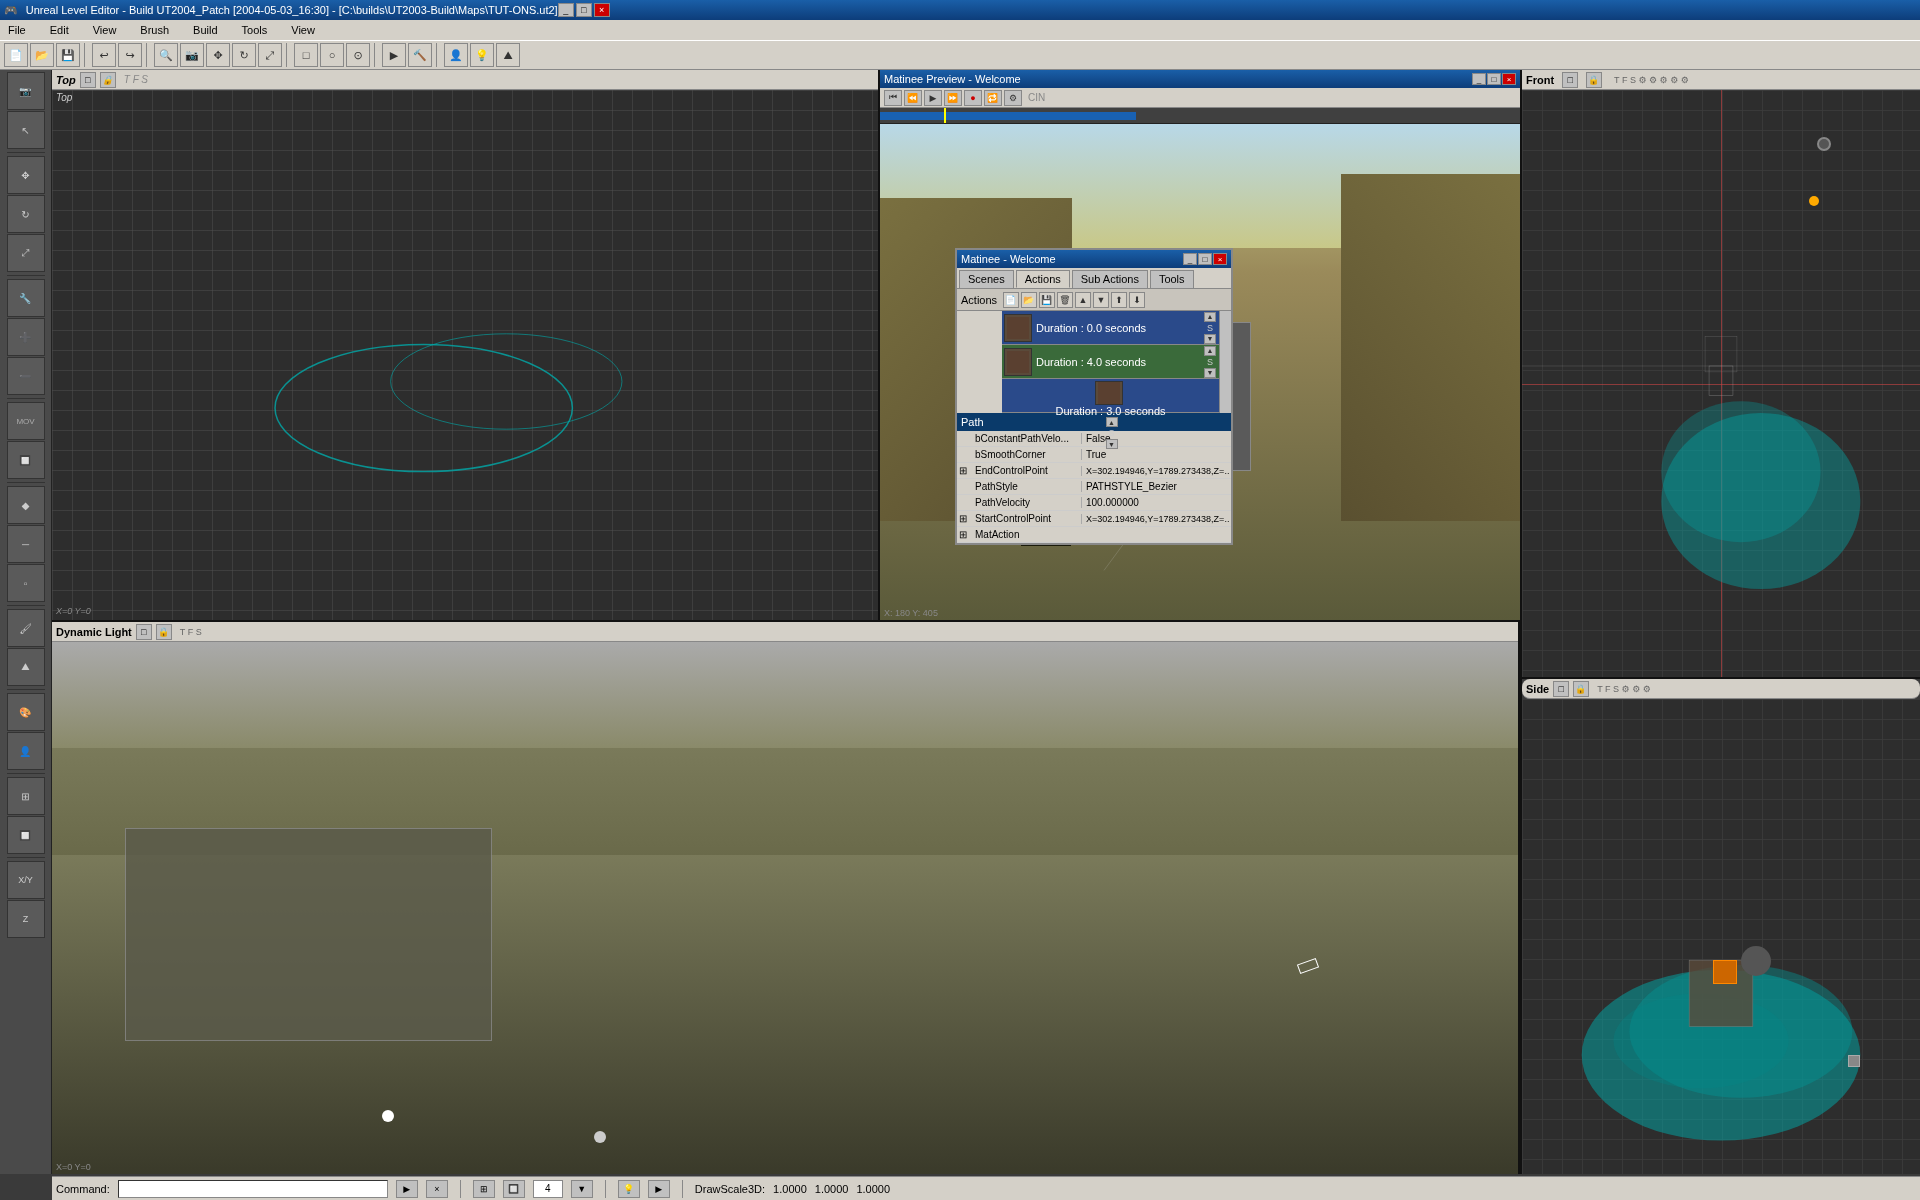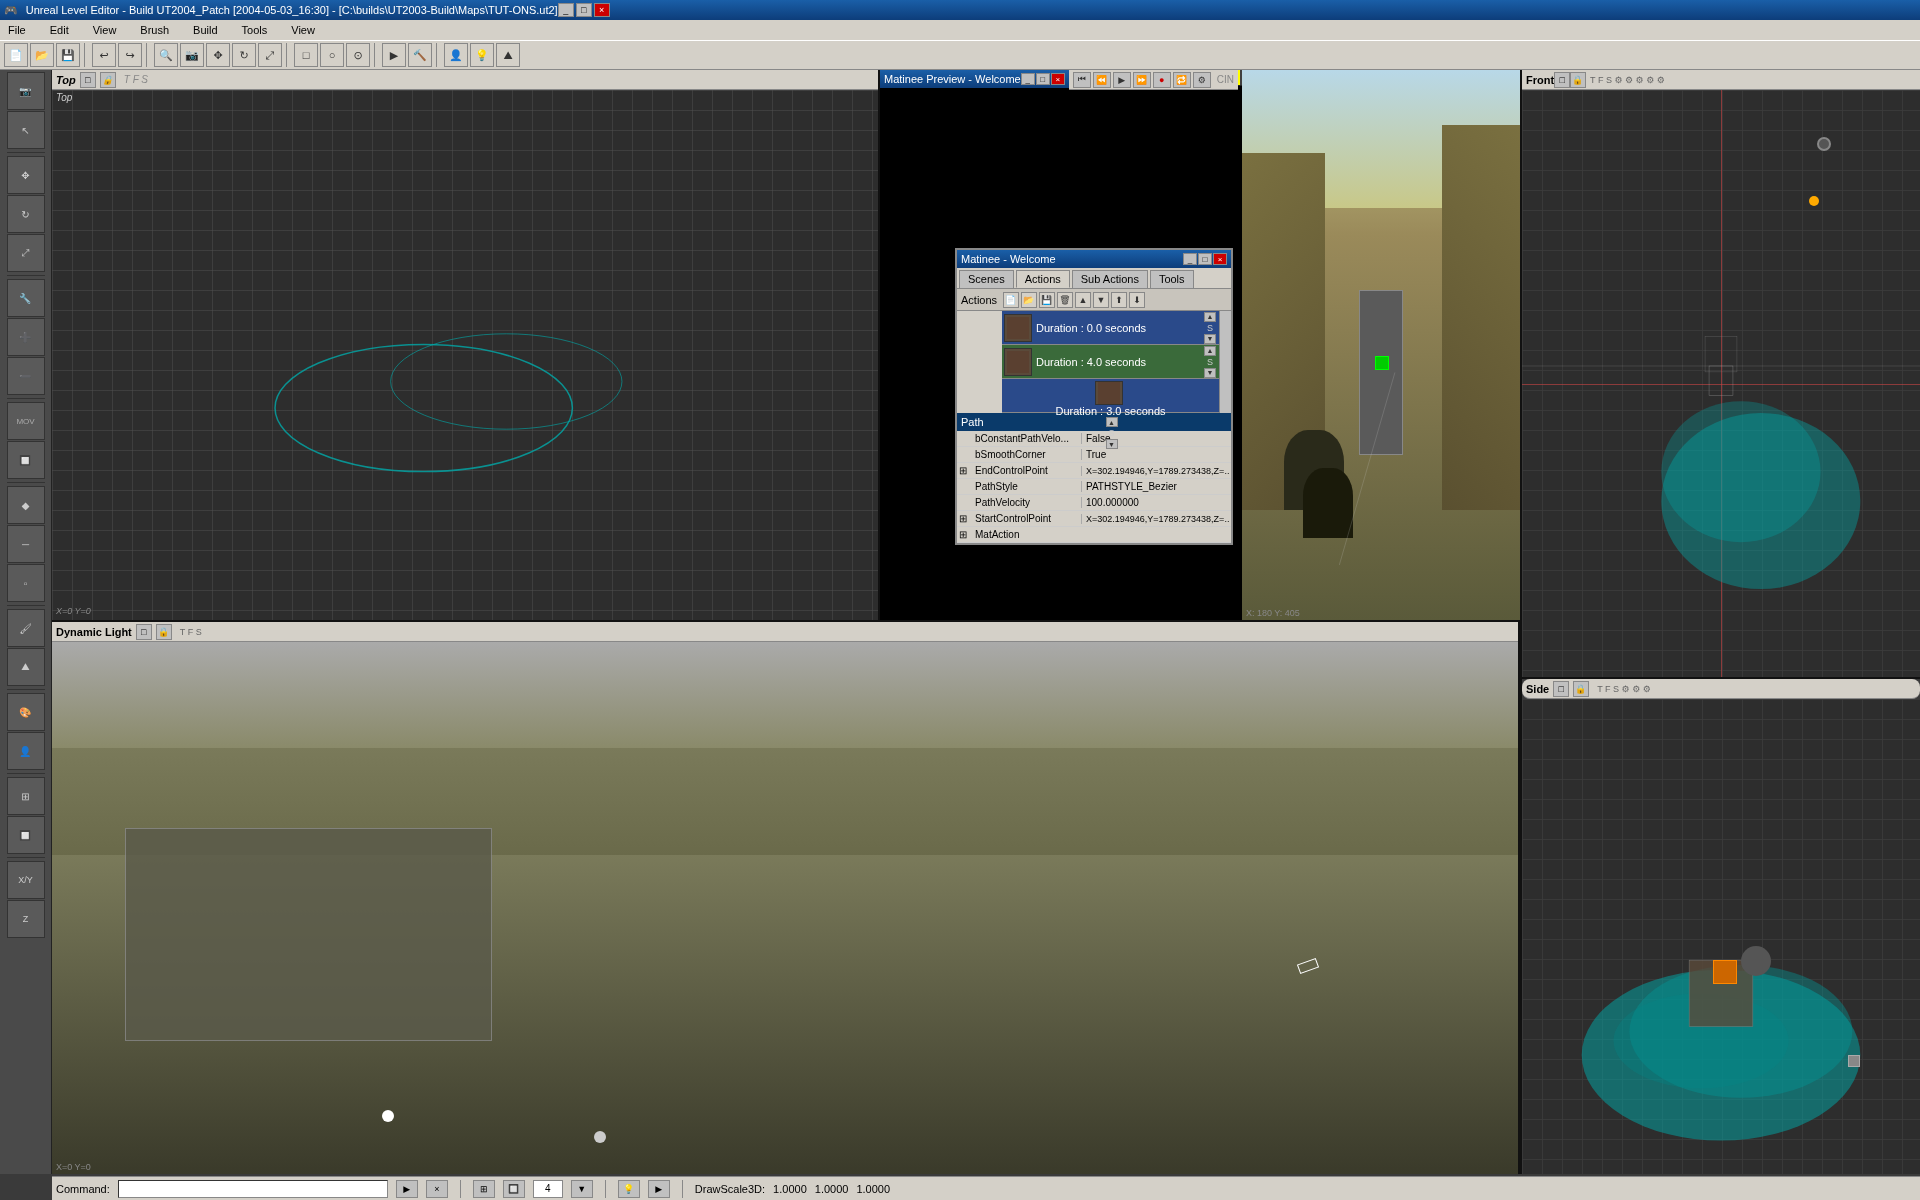--- a/index.html
+++ b/index.html
@@ -198,21 +198,21 @@
     .prop-key { width: 110px; color: #000; padding-left: 4px; }
     .prop-val { flex: 1; color: #000; padding-left: 4px; border-left: 1px solid #aaa; }
     .prop-expand { width: 12px; color: #000; font-size: 10px; cursor: pointer; }
 
     
     .scrollbar-v { width: 12px; background: #c0c0c0; border-left: 1px solid #888; }
 
     
     #front-view-header {
       height: 20px; background: #d4d0c8; display: flex; align-items: center;
-      padding: 0 4px; gap: 0; border-bottom: 1px solid #888; font-size: 11px; color: #000;
+      padding: 0 4px; gap: 8px; border-bottom: 1px solid #888; font-size: 11px; color: #000;
     }
 
     #front-view-content {
       flex: 1; background: #2d2d2d; position: relative; overflow: hidden;
     }
 
     
     .front-grid {
       width: 100%; height: 100%;
       background-image: 
@@ -375,21 +375,21 @@
 
                 <path d="M 10% 90% Q 30% 40% 80% 20%" fill="none" stroke="#fff" stroke-width="1" opacity="0.4"></path>
 
               </svg>
               <div class="top-label">Top</div>
               <div style="position:absolute; bottom:4px; left:4px; color:#888; font-size:9px;">X=0 Y=0</div>
             </div>
           </div>
         </div>
 
-        <div id="matinee-preview-window" style="width:640px; display:flex; flex-direction:row; border-left:0; border-bottom:2px solid #111; background:#000;">
+        <div id="matinee-preview-window" style="width:640px; display:flex; flex-direction:column; border-left:0; border-bottom:2px solid #111; background:#000;">
 
           <div class="win-titlebar">
             <span>Matinee Preview - Welcome</span>
             <div class="win-controls">
               <div class="win-btn">_</div>
               <div class="win-btn">□</div>
               <div class="win-btn" style="background:#c00;color:#fff;">×</div>
             </div>
           </div>
 

